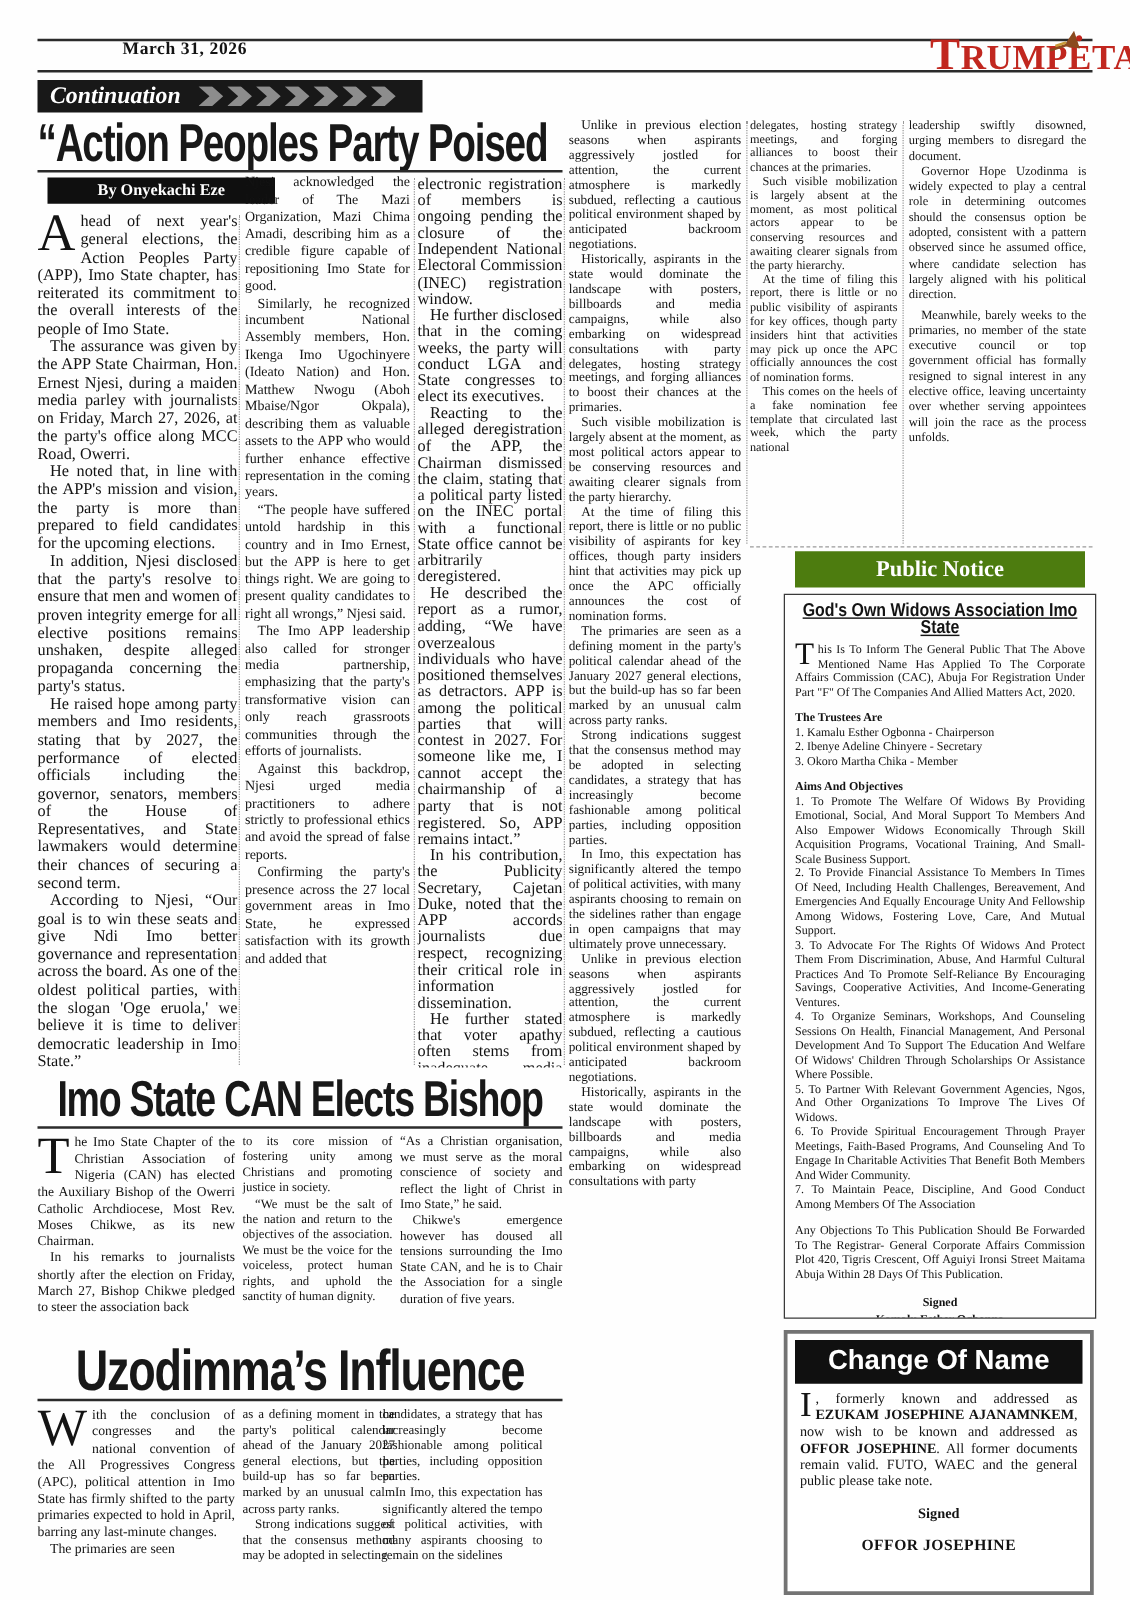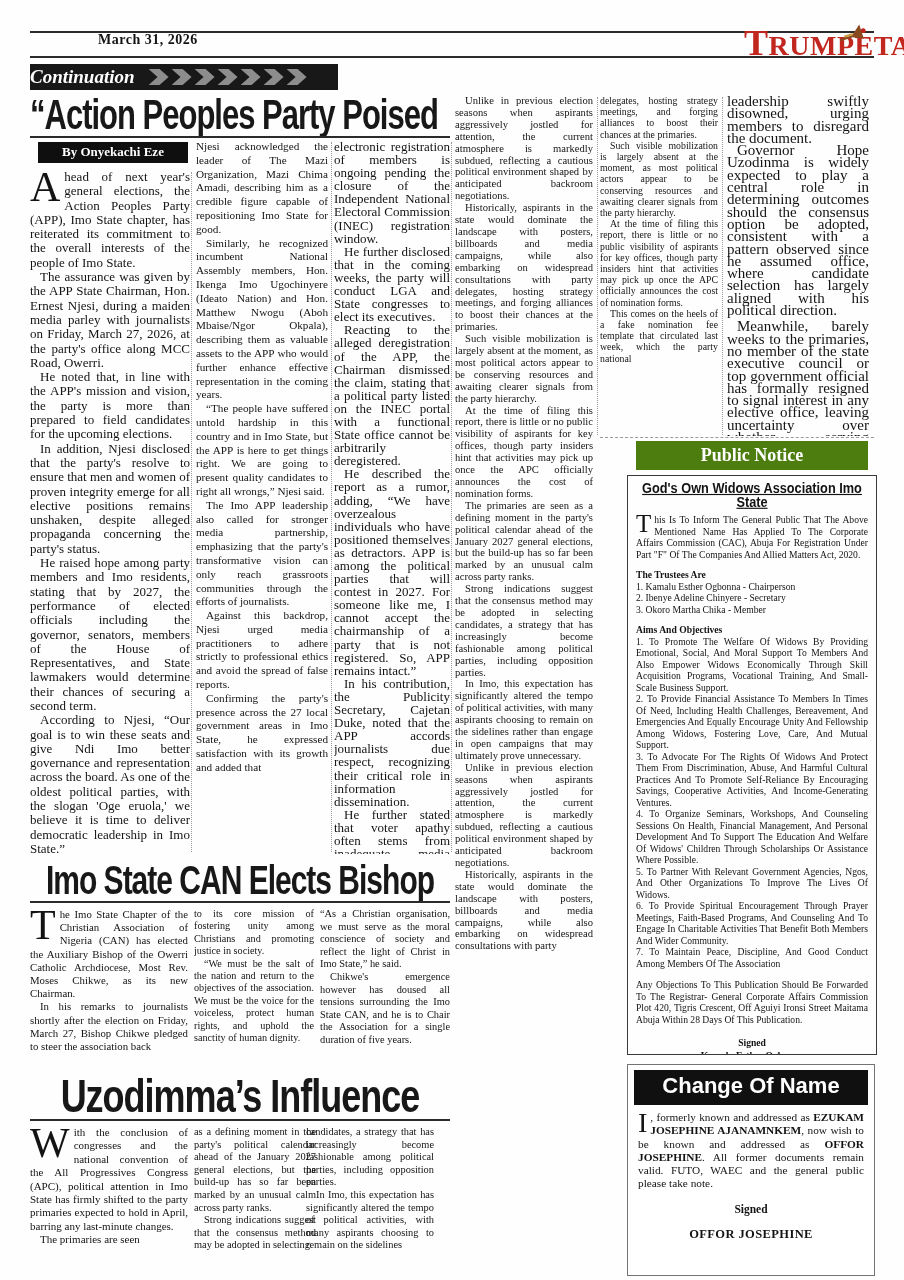--- a/index.html
+++ b/index.html
@@ -12,45 +12,45 @@
   .vrule { position:absolute; width:0; border-left:1px dotted #9a9a9a; }
   .dashrule { position:absolute; height:0; border-top:1px dashed #9a9a9a; }
 
   .issue-date { position:absolute; left:98px; top:32px; font-weight:bold; font-size:14px; letter-spacing:0.5px; }
   .logo { position:absolute; left:744px; top:22px; width:140px; color:#c1271f; font-size:28px; font-weight:bold; letter-spacing:0.5px; }
   .logo-text { display:block; }
   .logo-text::first-letter { font-size:36px; }
   .trumpet { position:absolute; left:838px; top:26px; transform:rotate(-18deg); }
 
   .banner { position:absolute; left:30px; top:64px; width:308px; height:26px; background:#181818;
-    display:flex; align-items:center; box-sizing:border-box; }
+    display:flex; align-items:center; padding-left:10px; box-sizing:border-box; }
   .banner-label { color:#ffffff; font-style:italic; font-weight:bold; font-size:19px; }
   .chevrons { display:flex; gap:3px; margin-left:14px; }
   .chev { display:inline-block; width:20px; height:16px; background:#8d8d8d;
     clip-path:polygon(0 0, 55% 0, 100% 50%, 55% 100%, 0 100%, 45% 50%); }
 
   .headline { position:absolute; margin:0; font-family:"Liberation Sans", sans-serif; font-weight:900;
     color:#181818; white-space:nowrap; letter-spacing:-1px; }
   .lead-headline { left:30px; top:90px; font-size:31px; transform:scale(1,1.38); transform-origin:left top; }
   .lead-underline { left:30px; top:136px; width:420px; }
   .byline { position:absolute; left:38px; top:142px; width:150px; background:#0f0f0f; color:#fff;
-    text-align:center; font-weight:bold; font-size:13px; padding:2px 0 3px; }
+    text-align:center; font-weight:bold; font-size:13px; padding:2px 16px 3px; }
 
   .col { position:absolute; text-align:justify; overflow:hidden; }
   .col p { margin:0; text-indent:10px; }
   .col p.noind { text-indent:0; }
   .col p.gap { margin-top:4px; }
   .dc::first-letter { float:left; font-size:42px; line-height:33px; padding:1px 4px 0 0; }
 
   .c1 { left:30px;  top:170px; width:160px; height:684px; font-size:13px; line-height:14.3px; }
   .c2 { left:196px; top:140px; width:132px; height:714px; font-size:11.2px; line-height:13.8px; }
   .c3 { left:334px; top:140px; width:116px; height:714px; font-size:13px; line-height:13.1px; }
   .c4 { left:455px; top:95px;  width:138px; height:1180px; font-size:10.6px; line-height:11.9px; }
   .c5 { left:600px; top:95px;  width:118px; height:341px; font-size:9.8px;  line-height:11.2px; }
-  .c6 { left:727px; top:95px;  width:142px; height:341px; font-size:15px; line-height:12.3px; }
+  .c6 { left:727px; top:95px;  width:142px; height:341px; font-size:10px; line-height:12.3px; }
 
   .can-headline { left:30px; top:858px; width:420px; text-align:center; font-size:30px;
     transform:scale(1,1.35); transform-origin:center top; }
   .can-underline { left:30px; top:901px; width:420px; }
   .canc1 { left:30px;  top:908px; width:158px; height:160px; font-size:10.8px; line-height:13.2px; }
   .canc2 { left:194px; top:908px; width:120px; height:164px; font-size:10.2px; line-height:12.4px; }
   .canc3 { left:320px; top:908px; width:130px; height:164px; font-size:10.4px; line-height:12.6px; }
 
   .uzo-headline { left:30px; top:1070px; width:420px; text-align:center; font-size:36px;
     transform:scale(1,1.28); transform-origin:center top; }
@@ -66,21 +66,21 @@
     text-align:justify; font-size:9.6px; line-height:11.5px; }
   .pn-subject { font-family:"Liberation Sans", sans-serif; font-weight:800; font-size:13px;
     text-align:center; text-decoration:underline; margin:1px 0 8px; transform:scale(0.98,1.15); }
   .pn-box p { margin:0; }
   .pn-h { font-weight:bold; margin-top:9px !important; }
   .pn-intro::first-letter { float:left; font-size:25px; line-height:20px; padding-right:3px; }
   .pn-objections { margin-top:10px !important; }
   .pn-signed { text-align:center; font-weight:bold; margin-top:11px !important; line-height:13px; }
 
   .cn { position:absolute; left:627px; top:1064px; width:248px; height:212px;
-    border:1px solid #737373; box-sizing:border-box; background:#fff; }
+    border:3px solid #737373; box-sizing:border-box; background:#fff; }
   .cn-header { margin:5px 6px 6px; background:#101010; color:#fff; font-family:"Liberation Sans", sans-serif;
     font-weight:900; font-size:22px; text-align:center; padding:3px 0 6px; letter-spacing:0; }
   .cn-body { margin:2px 10px 0; font-size:11.3px; line-height:13.3px; text-align:justify; }
   .cn-drop { float:left; font-size:28px; line-height:23px; margin-right:3px; }
   .cn-bold { font-weight:bold; }
   .cn-signed { text-align:center; font-weight:bold; font-size:11.5px; margin-top:12px; }
   .cn-name { text-align:center; font-weight:bold; font-size:12.5px; margin-top:12px; letter-spacing:0.4px; }
 </style>
 </head>
 <body>
@@ -122,21 +122,21 @@
     <p>He noted that, in line with the APP's mission and vision, the party is more than prepared to field candidates for the upcoming elections.</p>
     <p>In addition, Njesi disclosed that the party's resolve to ensure that men and women of proven integrity emerge for all elective positions remains unshaken, despite alleged propaganda concerning the party's status.</p>
     <p>He raised hope among party members and Imo residents, stating that by 2027, the performance of elected officials including the governor, senators, members of the House of Representatives, and State lawmakers would determine their chances of securing a second term.</p>
     <p>According to Njesi, “Our goal is to win these seats and give Ndi Imo better governance and representation across the board. As one of the oldest political parties, with the slogan 'Oge eruola,' we believe it is time to deliver democratic leadership in Imo State.”</p>
     <p>In a note of recognition,</p>
   </div>
 
   <div class="col c2">
     <p class="noind">Njesi acknowledged the leader of The Mazi Organization, Mazi Chima Amadi, describing him as a credible figure capable of repositioning Imo State for good.</p>
     <p>Similarly, he recognized incumbent National Assembly members, Hon. Ikenga Imo Ugochinyere (Ideato Nation) and Hon. Matthew Nwogu (Aboh Mbaise/Ngor Okpala), describing them as valuable assets to the APP who would further enhance effective representation in the coming years.</p>
-    <p>“The people have suffered untold hardship in this country and in Imo State, but the APP is here to get things right. We are going to present quality candidates to right all wrongs,” Njesi said.</p>
+    <p>“The people have suffered untold hardship in this country and in Imo Ernest, but the APP is here to get things right. We are going to present quality candidates to right all wrongs,” Njesi said.</p>
     <p>The Imo APP leadership also called for stronger media partnership, emphasizing that the party's transformative vision can only reach grassroots communities through the efforts of journalists.</p>
     <p>Against this backdrop, Njesi urged media practitioners to adhere strictly to professional ethics and avoid the spread of false reports.</p>
     <p>Confirming the party's presence across the 27 local government areas in Imo State, he expressed satisfaction with its growth and added that</p>
   </div>
 
   <div class="col c3">
     <p class="noind">electronic registration of members is ongoing pending the closure of the Independent National Electoral Commission (INEC) registration window.</p>
     <p>He further disclosed that in the coming weeks, the party will conduct LGA and State congresses to elect its executives.</p>
     <p>Reacting to the alleged deregistration of the APP, the Chairman dismissed the claim, stating that a political party listed on the INEC portal with a functional State office cannot be arbitrarily deregistered.</p>
     <p>He described the report as a rumor, adding, “We have overzealous individuals who have positioned themselves as detractors. APP is among the political parties that will contest in 2027. For someone like me, I cannot accept the chairmanship of a party that is not registered. So, APP remains intact.”</p>

